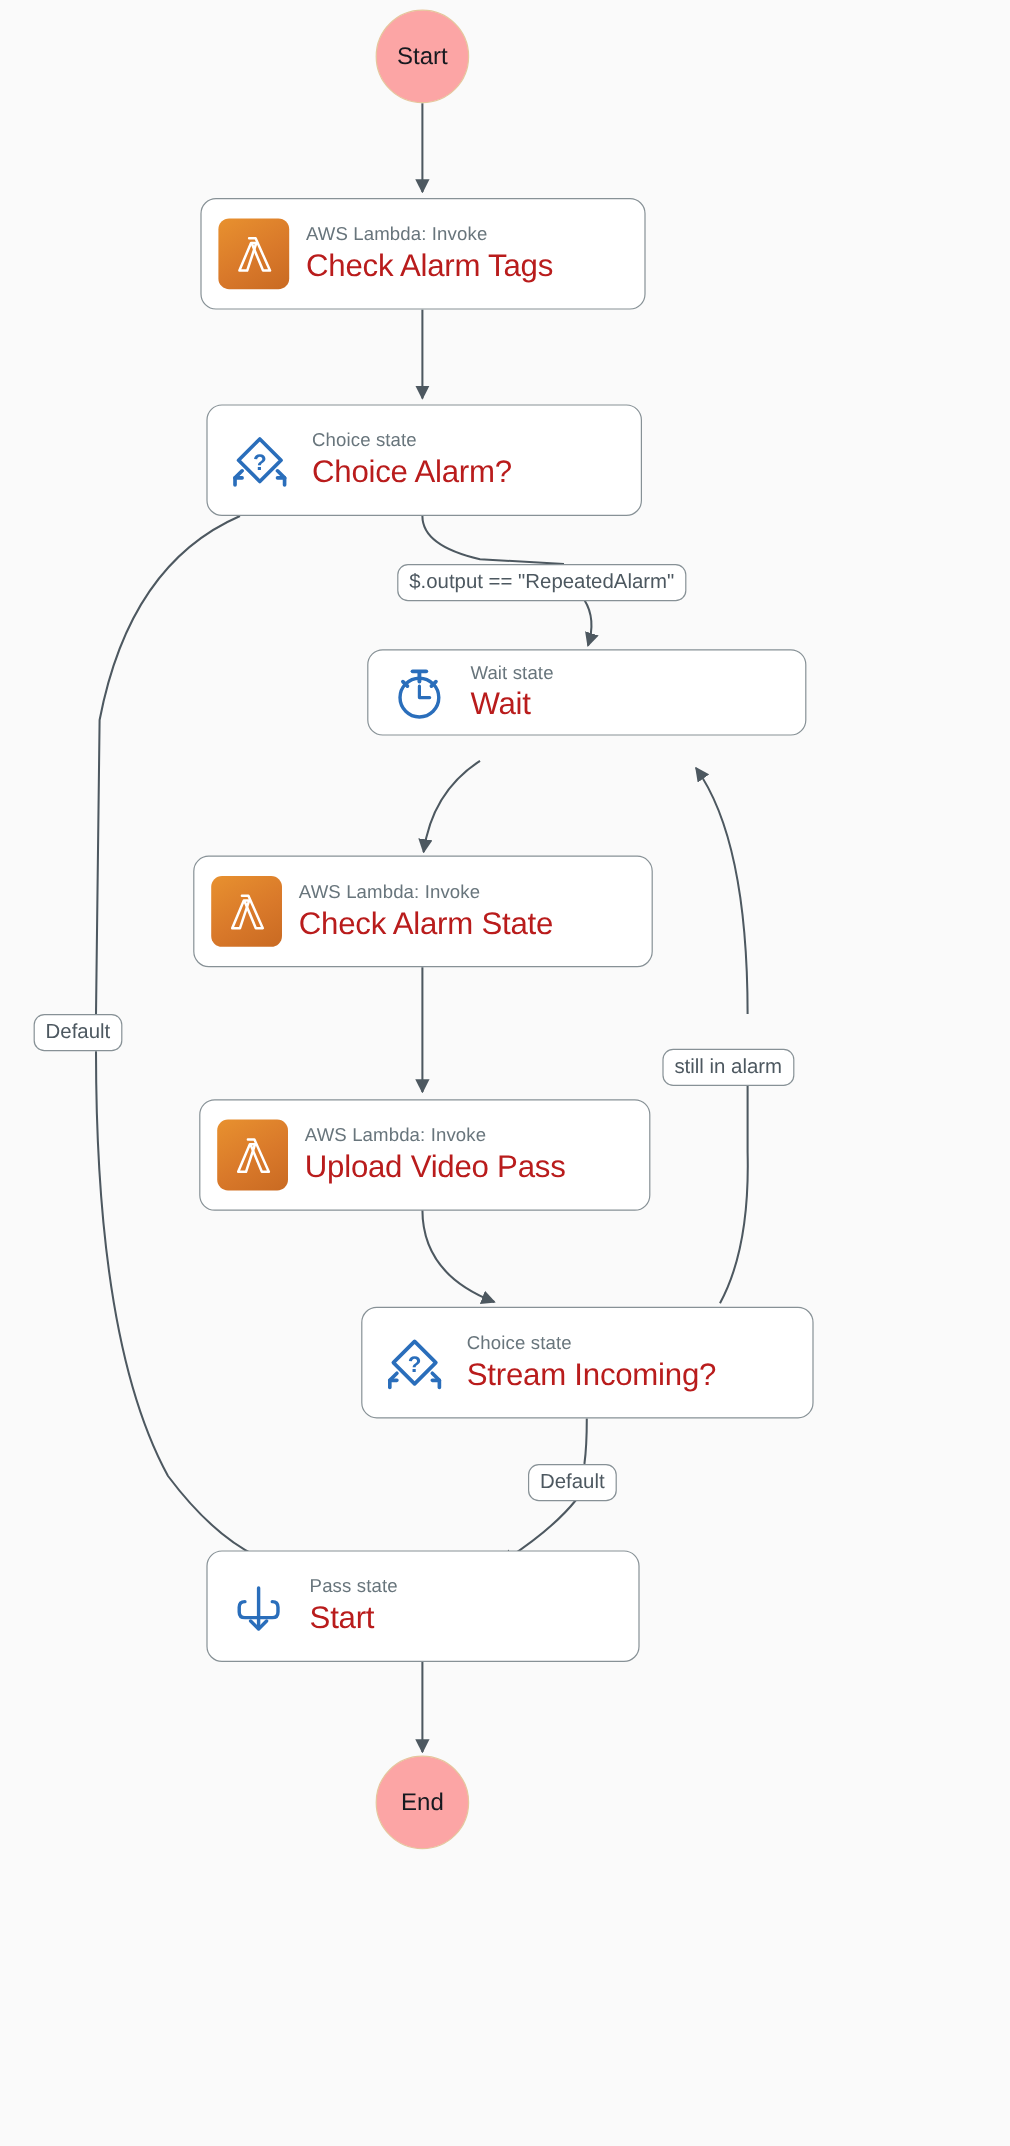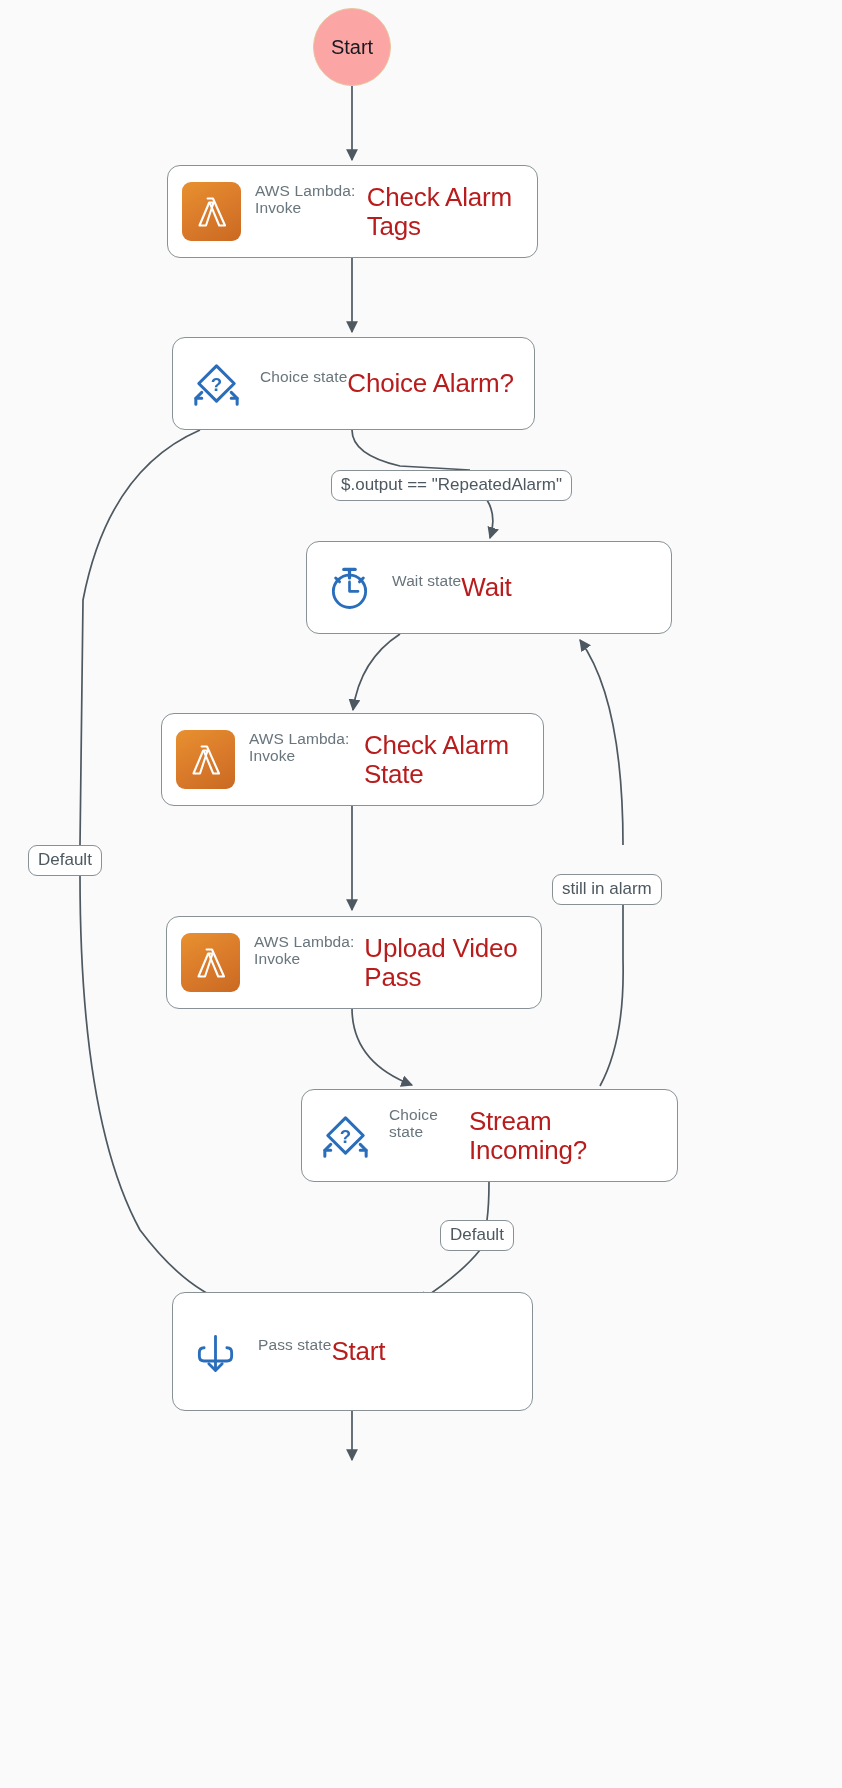--- a/index.html
+++ b/index.html
@@ -29,21 +29,21 @@
     position:absolute;
     background:#ffffff;
     border:1.5px solid #879196;
     border-radius:13px;
     box-sizing:border-box;
     display:flex;align-items:center;
     padding:0 18px 0 14px;
     gap:14px;
   }
   .node .ic{flex:0 0 auto;display:flex;align-items:center;justify-content:center;}
-  .node .txt{display:flex;flex-direction:row;justify-content:center;line-height:1.08;}
+  .node .txt{display:flex;flex-direction:column;justify-content:center;line-height:1.08;}
   .kind{font-size:15.5px;color:#68757c;letter-spacing:.1px;margin-bottom:2px;}
   .name{font-size:26px;color:#b91c1c;letter-spacing:-.2px;}
 
   
   .lam{
     width:59px;height:59px;border-radius:9px;
     background:linear-gradient(150deg,#e8912f 0%,#d9792a 55%,#c96a22 100%);
     display:flex;align-items:center;justify-content:center;
   }
 
@@ -133,21 +133,21 @@
     <span class="txt">
       <span class="kind">Choice state</span>
       <span class="name">Choice Alarm?</span>
     </span>
   </div>
 
   <div class="elabel" style="left:331px;top:470px;">
     <span>$.output == "RepeatedAlarm"</span>
   </div>
 
-  <div class="node" style="left:306px;top:541px;width:366px;height:93px;">
+  <div class="node" style="left:306px;top:541px;width:366px;height:72px;">
     <span class="ic">
       <svg width="57" height="57" viewBox="0 0 60 60" xmlns="http://www.w3.org/2000/svg">
         <circle cx="30" cy="34" r="17" fill="none" stroke="#2a6ebb" stroke-width="3"></circle>
         <path d="M30 20 L30 13" stroke="#2a6ebb" stroke-width="3.4" stroke-linecap="round"></path>
         <path d="M24 11 L36 11" stroke="#2a6ebb" stroke-width="3.4" stroke-linecap="round"></path>
         <path d="M15.5 20 L19.5 24" stroke="#2a6ebb" stroke-width="3.2" stroke-linecap="round"></path>
         <path d="M44.5 20 L40.5 24" stroke="#2a6ebb" stroke-width="3.2" stroke-linecap="round"></path>
         <path d="M30 24 L30 34 L39 34" fill="none" stroke="#2a6ebb" stroke-width="2.8" stroke-linecap="round" stroke-linejoin="round"></path>
       </svg>
     </span>
@@ -208,28 +208,31 @@
     <span class="txt">
       <span class="kind">Choice state</span>
       <span class="name">Stream Incoming?</span>
     </span>
   </div>
 
   <div class="elabel" style="left:440px;top:1220px;">
     <span>Default</span>
   </div>
 
-  <div class="node" style="left:172px;top:1292px;width:361px;height:119px;">
+  <div class="node" style="left:172px;top:1292px;width:361px;height:93px;">
     <span class="ic">
       <svg width="57" height="57" viewBox="0 0 60 60" xmlns="http://www.w3.org/2000/svg">
         <path d="M18 26 Q13 26 13 31 L13 35 Q13 40 18 40 L42 40 Q47 40 47 35 L47 31 Q47 26 42 26" fill="none" stroke="#2a6ebb" stroke-width="3" stroke-linecap="round"></path>
         <path d="M30 14 L30 49" stroke="#2a6ebb" stroke-width="3" stroke-linecap="round"></path>
         <path d="M23 43 L30 50 L37 43" fill="none" stroke="#2a6ebb" stroke-width="3" stroke-linecap="round" stroke-linejoin="round"></path>
       </svg>
     </span>
     <span class="txt">
       <span class="kind">Pass state</span>
       <span class="name">Start</span>
     </span>
   </div>
 
+  <div class="terminal" style="left:313px;top:1463px;">
+    <span>End</span>
+  </div>
 
 </div>
 
 </body></html>

